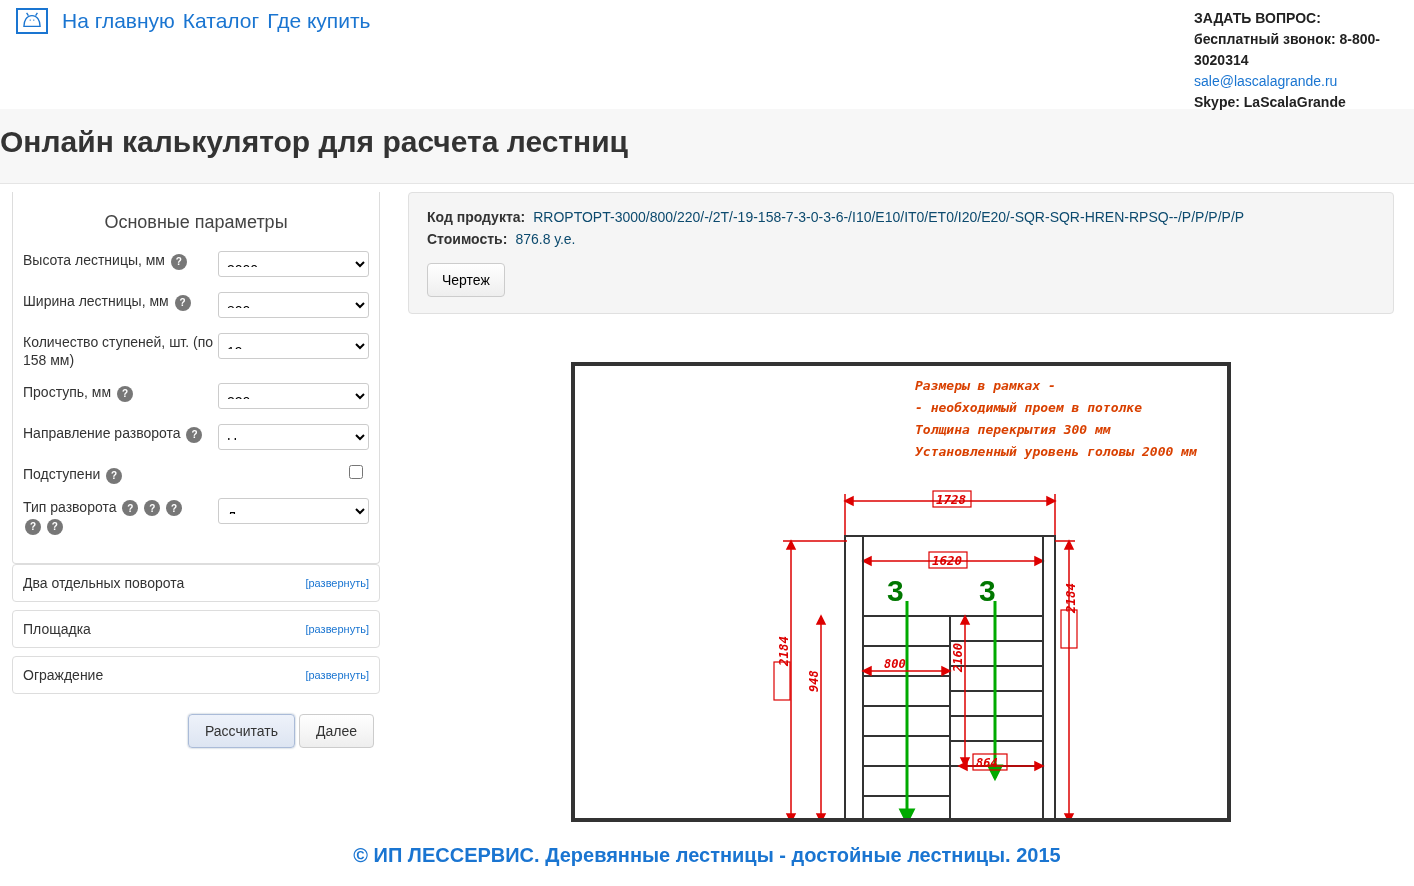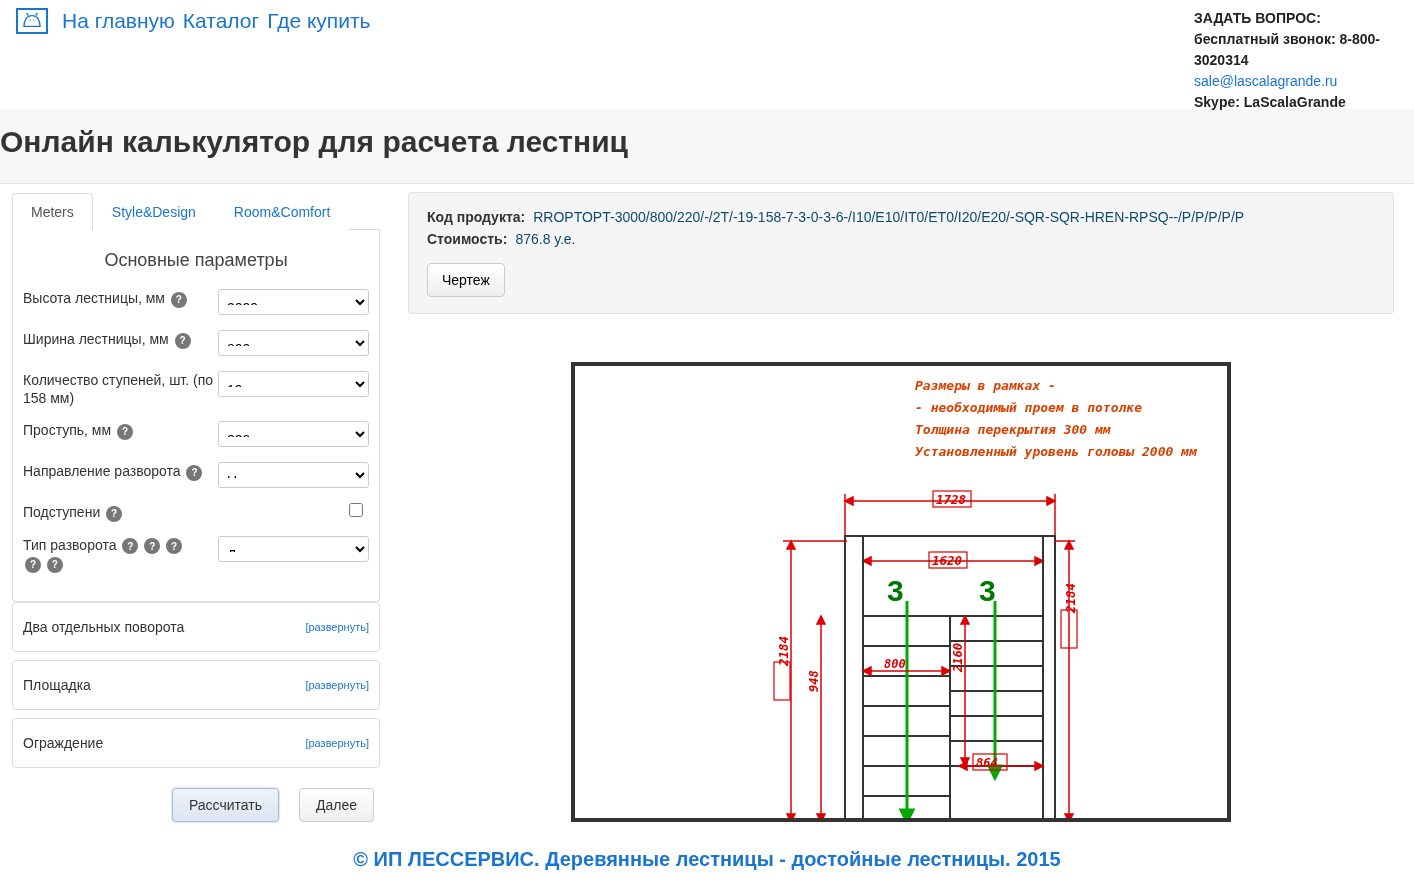--- a/index.html
+++ b/index.html
@@ -20,24 +20,24 @@
 .tab { padding: 10px 18px; font-size: 14px; color: #1a75d1; cursor: pointer; border: 1px solid transparent; border-bottom: none; position: relative; top: 1px; background: #fff; }
 .tab.active { color: #555; border-color: #ddd; border-radius: 4px 4px 0 0; background: #fff; }
 .tab-content { border: 1px solid #ddd; border-top: none; padding: 14px 10px 14px 10px; border-radius: 0 0 4px 4px; }
 .panel-heading { text-align: center; font-size: 18px; color: #444; margin: 6px 0 18px 0; font-weight: normal; }
 .form-row { display: flex; align-items: flex-start; margin-bottom: 14px; }
 .form-row .lbl { width: 195px; font-size: 14px; color: #333; line-height: 1.3; padding-right: 4px; }
 .form-row .ctrl { flex: 1; }
 .form-row select { width: 100%; height: 26px; border: 1px solid #ccc; background: #fff; font-size: 14px; padding: 9px 4px; border-radius: 3px; }
 .form-row input[type=checkbox] { width: 14px; height: 14px; }
 .help-icon { display: inline-flex; width: 16px; height: 16px; border-radius: 50%; background: #777; color: #fff; font-size: 10px; align-items: center; justify-content: center; margin-left: 2px; cursor: help; font-weight: bold; }
-.accordion-item { border: 1px solid #ddd; border-radius: 4px; padding: 16px 10px; margin-bottom: 8px; display: flex; justify-content: space-between; align-items: center; }
+.accordion-item { border: 1px solid #ddd; border-radius: 4px; padding: 10px 10px; margin-bottom: 8px; display: flex; justify-content: space-between; align-items: center; }
 .accordion-item .acc-title { font-size: 14px; color: #333; }
 .accordion-item .acc-toggle { font-size: 11px; color: #1a75d1; cursor: pointer; }
-.btn-row { display: flex; justify-content: flex-end; gap: 20px; padding: 12px 6px 4px 0; }
+.btn-row { display: flex; justify-content: flex-end; gap: 4px; padding: 12px 6px 4px 0; }
 .btn { padding: 8px 16px; border: 1px solid #ccc; border-radius: 4px; background: linear-gradient(#fff,#eee); font-size: 14px; cursor: pointer; color: #333; }
 .btn.primary { border-color: #aabbd8; background: linear-gradient(#eef2fa,#dde5f2); box-shadow: 0 0 2px #9ab; }
 .right-panel { flex: 1; padding: 0 20px 0 28px; }
 .product-box { border: 1px solid #e0e0e0; border-radius: 4px; background: #f5f5f5; padding: 16px 18px; }
 .product-box .row { display: flex; margin-bottom: 6px; font-size: 14px; }
 .product-box .row .k { font-weight: bold; margin-right: 8px; }
 .product-box .row .v { color: #0c4a6e; }
 .product-box .small-btn { margin-top: 10px; padding: 8px 14px; border: 1px solid #ccc; border-radius: 4px; background: linear-gradient(#fff,#eee); font-size: 14px; cursor: pointer; }
 .drawing-area { margin-top: 48px; display: flex; justify-content: center; }
 .drawing-frame { border: 4px solid #333; width: 660px; height: 460px; position: relative; background: #fff; overflow: hidden; text-decoration: underline; }
@@ -68,25 +68,20 @@
     <b>LaScalaGrande</b>
   </div>
 </div>
 
 <div class="page-title-bar">
   <span class="page-title">Онлайн калькулятор для расчета лестниц</span>
 </div>
 
 <div class="main-wrap">
   <div class="left-panel">
-    <div class="tabs">
-      <div class="tab active">Meters</div>
-      <div class="tab">Style&amp;Design</div>
-      <div class="tab">Room&amp;Comfort</div>
-    </div>
     <div class="tab-content">
       <div class="panel-heading">Основные параметры</div>
 
       <div class="form-row">
         <div class="lbl">
           <span>Высота лестницы, мм</span>
           <span class="help-icon">?</span>
         </div>
         <div class="ctrl"><select><option>3000</option></select></div>
       </div>

